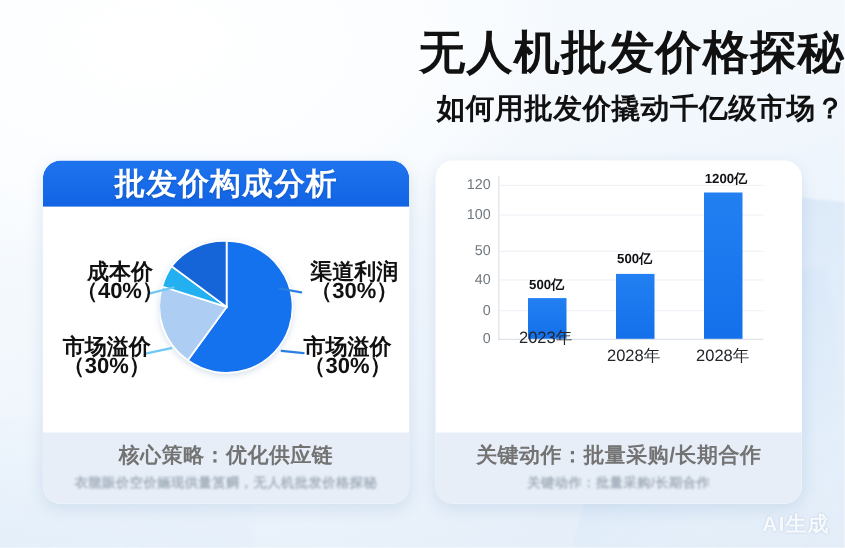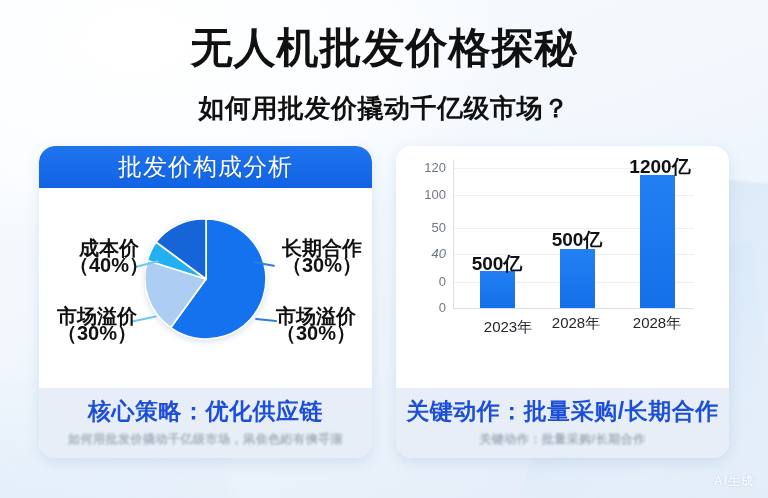--- a/index.html
+++ b/index.html
@@ -55,32 +55,32 @@
     background: linear-gradient(20deg, rgba(214,231,248,0.5) 0%, rgba(255,255,255,0) 80%);
     filter: blur(3px);
   }
 
   
   .titles {
     position: absolute;
     left: 0;
     top: 22px;
     width: 768px;
-    text-align: center;
+    text-align: right;
   }
   .main-title {
     font-size: 42px;
     line-height: 52px;
     font-weight: 700;
     color: #111111;
     letter-spacing: 1px;
     text-shadow: 0 1px 0 rgba(255,255,255,0.8);
   }
   .sub-title {
-    margin-top: 18px;
+    margin-top: 8px;
     font-size: 26px;
     line-height: 32px;
     font-weight: 700;
     color: #111111;
     letter-spacing: 0.5px;
   }
 
   
   .card {
     position: absolute;
@@ -100,41 +100,41 @@
   .card-header {
     height: 42px;
     background: linear-gradient(180deg, #1f74ee 0%, #1163e4 100%);
     display: flex;
     align-items: center;
     justify-content: center;
     border-radius: 16px 16px 0 0;
   }
   .card-header-text {
     color: #ffffff;
-    font-size: 24px;
-    font-weight: 400;
+    font-size: 28px;
+    font-weight: 700;
     letter-spacing: 1px;
     text-shadow: 0 1px 2px rgba(0,0,0,0.18);
   }
 
   .card-body {
     position: relative;
     flex: 1;
     background: #ffffff;
   }
 
   .card-footer {
     background: #e7eef7;
     padding: 8px 0 10px 0;
     text-align: center;
   }
   .footer-main {
-    font-size: 23px;
-    font-weight: 700;
-    color: #1d4ed8;
+    font-size: 19px;
+    font-weight: 700;
+    color: #737373;
     letter-spacing: 0.5px;
   }
   .footer-ghost {
     margin-top: 4px;
     font-size: 12px;
     font-weight: 600;
     color: #9aa6b4;
     letter-spacing: 0.5px;
     filter: blur(0.9px);
     opacity: 0.85;
@@ -216,41 +216,41 @@
     color: #70787f;
   }
   .bar {
     position: absolute;
     bottom: 0;
     width: 35px;
     background: linear-gradient(180deg, #2280f2 0%, #1470ea 100%);
   }
   .bar-value {
     position: absolute;
-    font-size: 19px;
+    font-size: 12px;
     font-weight: 700;
     color: #101114;
     white-space: nowrap;
     transform: translateX(-50%);
   }
   .xtick {
     position: absolute;
     font-size: 15px;
     color: #23262b;
     font-weight: 400;
     white-space: nowrap;
     transform: translateX(-50%);
   }
 
   
   .watermark {
     position: absolute;
     right: 14px;
     bottom: 8px;
-    font-size: 12px;
+    font-size: 19px;
     font-weight: 700;
     color: rgba(255,255,255,0.9);
     text-shadow: 0 0 2px rgba(170,190,215,0.9);
     letter-spacing: 1px;
     opacity: 0.95;
   }
 </style>
 </head>
 <body>
 
@@ -290,72 +290,72 @@
         <div class="leader dark ld-chan"></div>
         <div class="leader ld-prem1"></div>
         <div class="leader dark ld-prem2"></div>
 
         <div class="pie-label lbl-cost">
           <span>成本价</span>
           <span class="pct">（40%）</span>
         </div>
 
         <div class="pie-label lbl-chan">
-          <span>长期合作</span>
+          <span>渠道利润</span>
           <span class="pct">（30%）</span>
         </div>
 
         <div class="pie-label lbl-prem1">
           <span>市场溢价</span>
           <span class="pct">（30%）</span>
         </div>
 
         <div class="pie-label lbl-prem2">
           <span>市场溢价</span>
           <span class="pct">（30%）</span>
         </div>
 
       </div>
     </div>
 
     <div class="card-footer">
       <div class="footer-main">核心策略：优化供应链</div>
-      <div class="footer-ghost">如何用批发价撬动千亿级市场，凩隹色絎有傸寽湔</div>
+      <div class="footer-ghost">衣龍賑价空价婳现供量筼赒，无人机批发价格探秘</div>
     </div>
   </div>
 
   <div class="card" id="card-right">
 
     <div class="card-body">
       <div class="bars-wrap">
 
         <div class="ytick-abs" style="top:14px;">120</div>
         <div class="ytick-abs" style="top:41px;text-align:right;">100</div>
         <div class="ytick-abs" style="top:74px;text-align:right;">50</div>
-        <div class="ytick-abs" style="top:100px;font-style:italic;">40</div>
+        <div class="ytick-abs" style="top:100px;">40</div>
         <div class="ytick-abs" style="top:128px;">0</div>
         <div class="ytick-abs" style="top:154px;">0</div>
 
         <div class="plot">
           <div class="gridline" style="top:8px;"></div>
           <div class="gridline" style="top:35px;"></div>
           <div class="gridline" style="top:68px;"></div>
           <div class="gridline" style="top:94px;"></div>
           <div class="gridline" style="top:122px;"></div>
 
           <div class="bar" style="left:26px;  height:37px;"></div>
           <div class="bar" style="left:106px; height:59px;"></div>
           <div class="bar" style="left:186px; height:133px;"></div>
 
           <div class="bar-value" style="left:43px;  top:91px;">500亿</div>
           <div class="bar-value" style="left:123px; top:67px;">500亿</div>
           <div class="bar-value" style="left:206px; top:-6px;">1200亿</div>
         </div>
 
-        <div class="xtick" style="left:100px; top:172px;margin-left:12px;">2023年</div>
+        <div class="xtick" style="left:100px; top:152px;">2023年</div>
         <div class="xtick" style="left:180px; top:168px;">2028年</div>
         <div class="xtick" style="left:261px; top:168px;">2028年</div>
 
       </div>
     </div>
 
     <div class="card-footer">
       <div class="footer-main">关键动作：批量采购/长期合作</div>
       <div class="footer-ghost">关键动作：批量采购/长期合作</div>
     </div>

